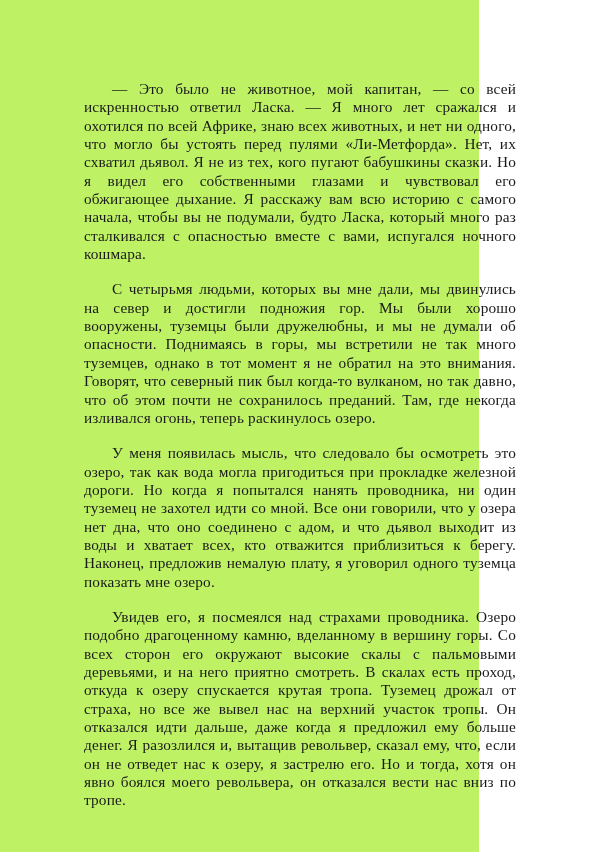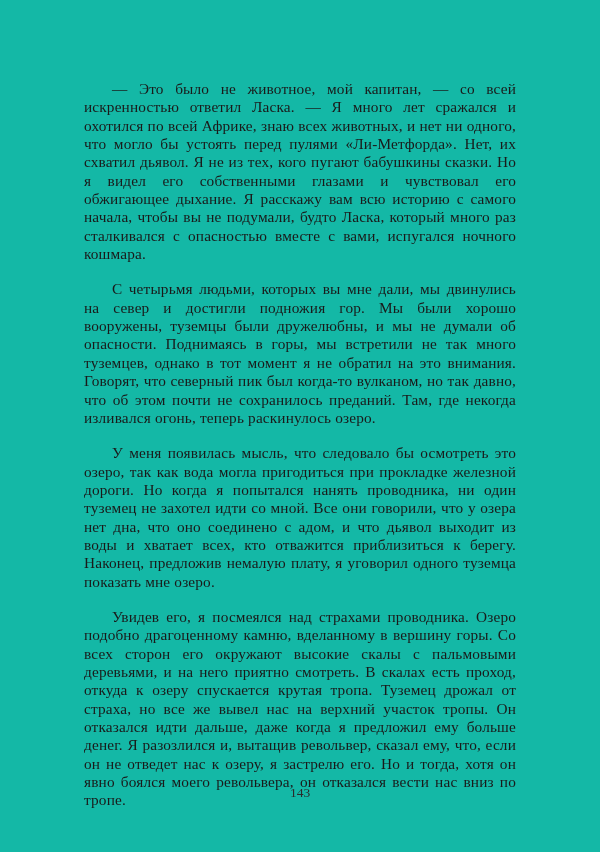--- a/index.html
+++ b/index.html
@@ -12,24 +12,24 @@
     height: 852px;
     background: #ffffff;
     font-family: "Liberation Serif", "DejaVu Serif", serif;
     color: #1a1a1a;
     overflow: hidden;
     position: relative;
   }
 
   .page {
     position: relative;
-    width: 600px;
+    width: 479px;
     height: 852px;
     box-sizing: border-box;
-    background: #14b8a6;
+    background: #bef264;
   }
 
   .text-block {
     position: absolute;
     left: 84px;
     top: 80px;
     width: 432px;
   }
 
   .para {
@@ -66,15 +66,14 @@
 
 <div class="page">
 
   <div class="text-block">
     <p class="para">— Это было не животное, мой капитан, — со всей искренностью ответил Ласка. — Я много лет сражался и охотился по всей Африке, знаю всех животных, и нет ни одного, что могло бы устоять перед пулями «Ли-Метфорда». Нет, их схватил дьявол. Я не из тех, кого пугают бабушкины сказки. Но я видел его собственными глазами и чувствовал его обжигающее дыхание. Я расскажу вам всю историю с самого начала, чтобы вы не подумали, будто Ласка, который много раз сталкивался с опасностью вместе с вами, испугался ночного кошмара.</p>
     <p class="para">С четырьмя людьми, которых вы мне дали, мы двинулись на север и достигли подножия гор. Мы были хорошо вооружены, туземцы были дружелюбны, и мы не думали об опасности. Поднимаясь в горы, мы встретили не так много туземцев, однако в тот момент я не обратил на это внимания. Говорят, что северный пик был когда-то вулканом, но так давно, что об этом почти не сохранилось преданий. Там, где некогда изливался огонь, теперь раскинулось  озеро.</p>
     <p class="para">У меня появилась мысль, что следовало бы осмотреть это озеро, так как вода могла пригодиться при прокладке железной дороги. Но когда я попытался нанять проводника, ни один туземец не захотел идти со мной. Все они говорили, что у озера нет дна, что оно соединено с адом, и что дьявол выходит из воды и хватает всех, кто отважится приблизиться к берегу. Наконец, предложив немалую плату, я уговорил одного туземца показать мне озеро.</p>
     <p class="para">Увидев его, я посмеялся над страхами проводника. Озеро подобно драгоценному камню, вделанному в вершину горы. Со всех сторон его окружают высокие скалы с пальмовыми деревьями, и на него приятно смотреть. В скалах есть проход, откуда к озеру спускается крутая тропа. Туземец дрожал от страха, но все же вывел нас на верхний участок тропы. Он отказался идти дальше, даже когда я предложил ему больше денег. Я разозлился и, вытащив револьвер, сказал ему, что, если он не отведет нас к озеру, я застрелю его. Но и тогда, хотя он явно боялся моего револьвера, он отказался вести нас вниз по тропе.</p>
   </div>
 
-  <div class="page-number">143</div>
 
 </div>
 
 </body></html>

